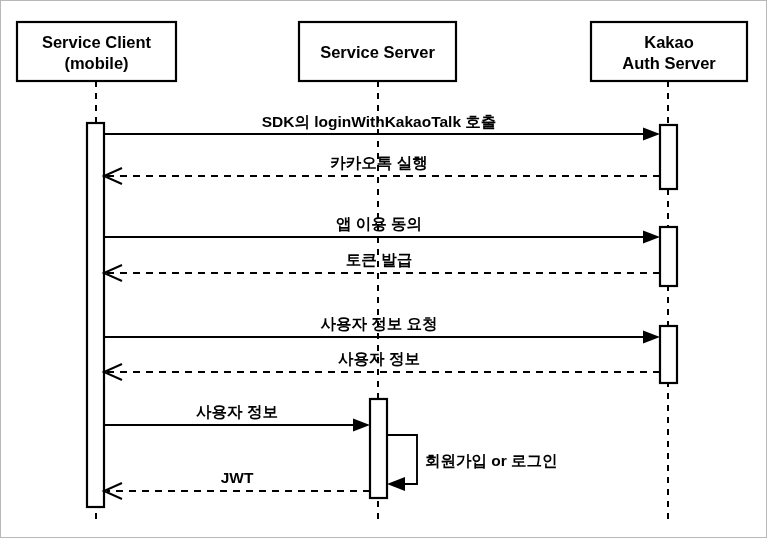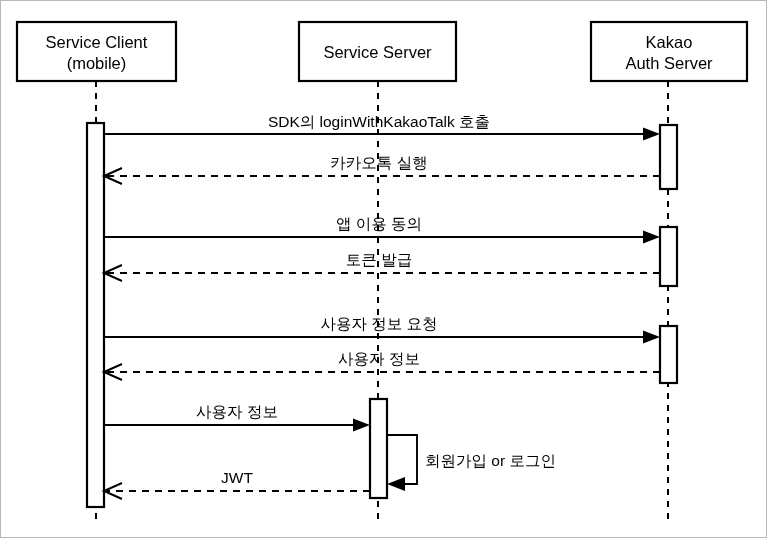--- a/index.html
+++ b/index.html
@@ -11,20 +11,21 @@
     font-family: "Liberation Sans", "DejaVu Sans", sans-serif;
   }
   #canvas {
     position: relative;
     width: 767px;
     height: 538px;
     background: #ffffff;
     box-sizing: border-box;
     border: 1px solid #b8b8b8;
     overflow: hidden;
+    font-weight: bold;
   }
   #diagram-svg {
     position: absolute;
     top: 0;
     left: 0;
     width: 767px;
     height: 538px;
   }
   .participant-box rect {
     fill: #ffffff;

